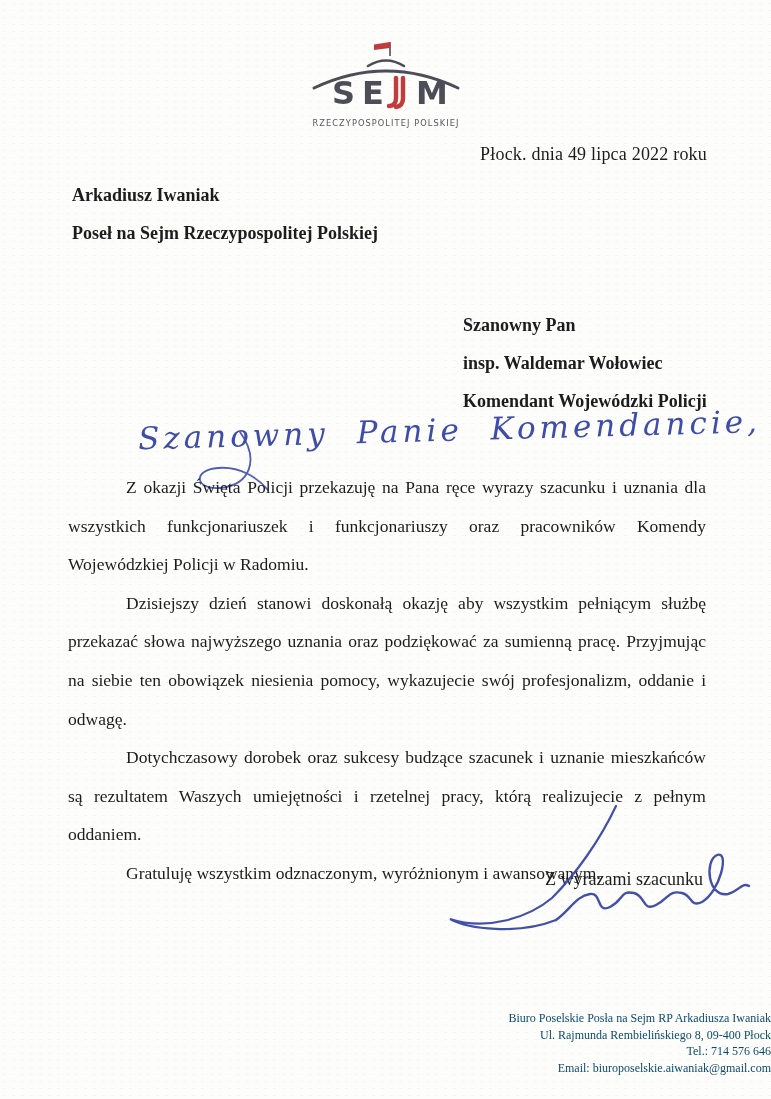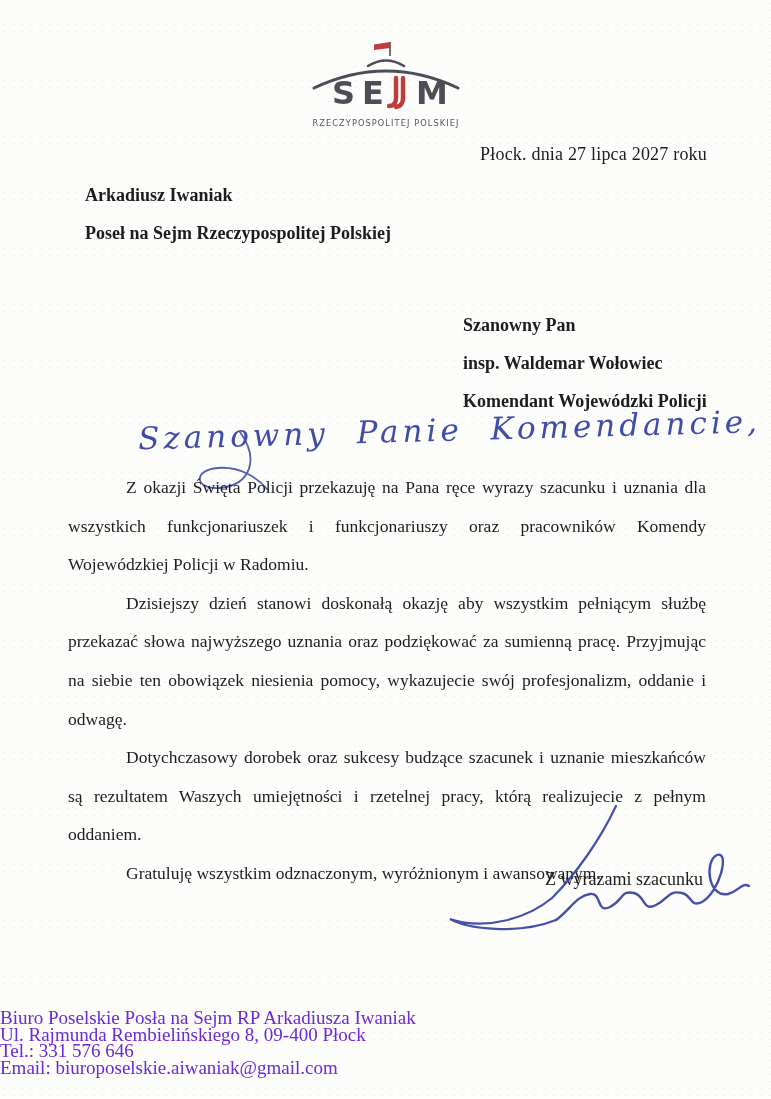--- a/index.html
+++ b/index.html
@@ -13,21 +13,21 @@
   }
   
   .page::before{
     content:"";position:absolute;inset:0;
     background-image:radial-gradient(rgba(120,110,95,0.055) 1px, transparent 1.2px);
     background-size:9px 7px;
     pointer-events:none;
   }
   .logo-wrap{position:absolute;top:36px;left:50%;transform:translateX(-50%);}
   .date-line{position:absolute;top:144px;right:64px;font-size:18px;letter-spacing:.2px;}
-  .sender{position:absolute;left:85px;top:186px;font-weight:bold;font-size:18px;}
+  .sender{position:absolute;left:72px;top:186px;font-weight:bold;font-size:18px;}
   .sender .line{margin-bottom:20px;line-height:18px;}
   .recipient{position:absolute;left:463px;top:270px;font-weight:bold;font-size:18px;margin-top:46px;}
   .recipient .line{margin-bottom:20px;line-height:18px;}
   .greeting{
     position:absolute;left:138px;top:412px;width:600px;
     font-family:"DejaVu Serif", serif;
     font-style:italic;font-size:31px;
     color:#3f4ca8;
     letter-spacing:4px;word-spacing:14px;
     transform:rotate(-1.6deg);
@@ -37,21 +37,21 @@
   .body-text{
     position:absolute;left:68px;top:468px;width:638px;
     font-size:17.5px;line-height:38.6px;
     text-align:justify;
   }
   .body-text p{margin:0;text-indent:58px;}
   .closing{position:absolute;left:545px;top:869px;font-size:18px;}
   .signature{position:absolute;left:438px;top:798px;pointer-events:none;}
   .footer{
     position:absolute;left:0;right:0;top:1010px;
-    text-align:left;font-size:19px;line-height:16.5px;color:#6d28d9;
+    text-align:right;font-size:12px;line-height:16.5px;color:#0c4a6e;
   }
   .footer .line{display:block;}
   svg text{font-family:"DejaVu Sans", sans-serif;}
 </style>
 </head>
 <body>
 
 <div class="page">
 
   <div class="logo-wrap">
@@ -73,21 +73,21 @@
       <g fill="none" stroke="#c23b3c" stroke-width="4.4" stroke-linecap="round">
         <path d="M 90 42 L 90 62 Q 90 70 83 70"></path>
         <path d="M 97 42 L 97 62 Q 97 70 90 71"></path>
       </g>
       <text x="110" y="68" font-size="32" font-weight="600" fill="#4d4d57">M</text>
 
       <text x="80" y="90" font-size="8.2" letter-spacing="1.1" fill="#55555e" text-anchor="middle">RZECZYPOSPOLITEJ POLSKIEJ</text>
     </svg>
   </div>
 
-  <div class="date-line">Płock. dnia 27 lipca 2027 roku</div>
+  <div class="date-line">Płock. dnia 49 lipca 2022 roku</div>
 
   <div class="sender">
     <div class="line">Arkadiusz Iwaniak</div>
     <div class="line">Poseł na Sejm Rzeczypospolitej Polskiej</div>
   </div>
 
   <div class="recipient">
     <div class="line">Szanowny Pan</div>
     <div class="line">insp. Waldemar Wołowiec</div>
     <div class="line">Komendant Wojewódzki Policji</div>
@@ -115,17 +115,17 @@
       <path d="M 118 122 C 132 112 138 98 152 96 C 164 94 158 116 172 109
                C 186 102 182 92 196 95 C 208 98 204 114 218 107
                C 232 100 230 92 244 95 C 254 97 252 110 264 104
                C 282 94 292 52 279 57 C 266 63 270 100 290 96 C 301 93 304 84 311 88" stroke-width="2.4"></path>
     </g>
   </svg>
 
   <div class="footer">
     <span class="line">Biuro Poselskie Posła na Sejm RP Arkadiusza Iwaniak</span>
     <span class="line">Ul. Rajmunda Rembielińskiego 8, 09-400 Płock</span>
-    <span class="line">Tel.: 331 576 646</span>
+    <span class="line">Tel.: 714 576 646</span>
     <span class="line">Email: biuroposelskie.aiwaniak@gmail.com</span>
   </div>
 
 </div>
 
 </body></html>

